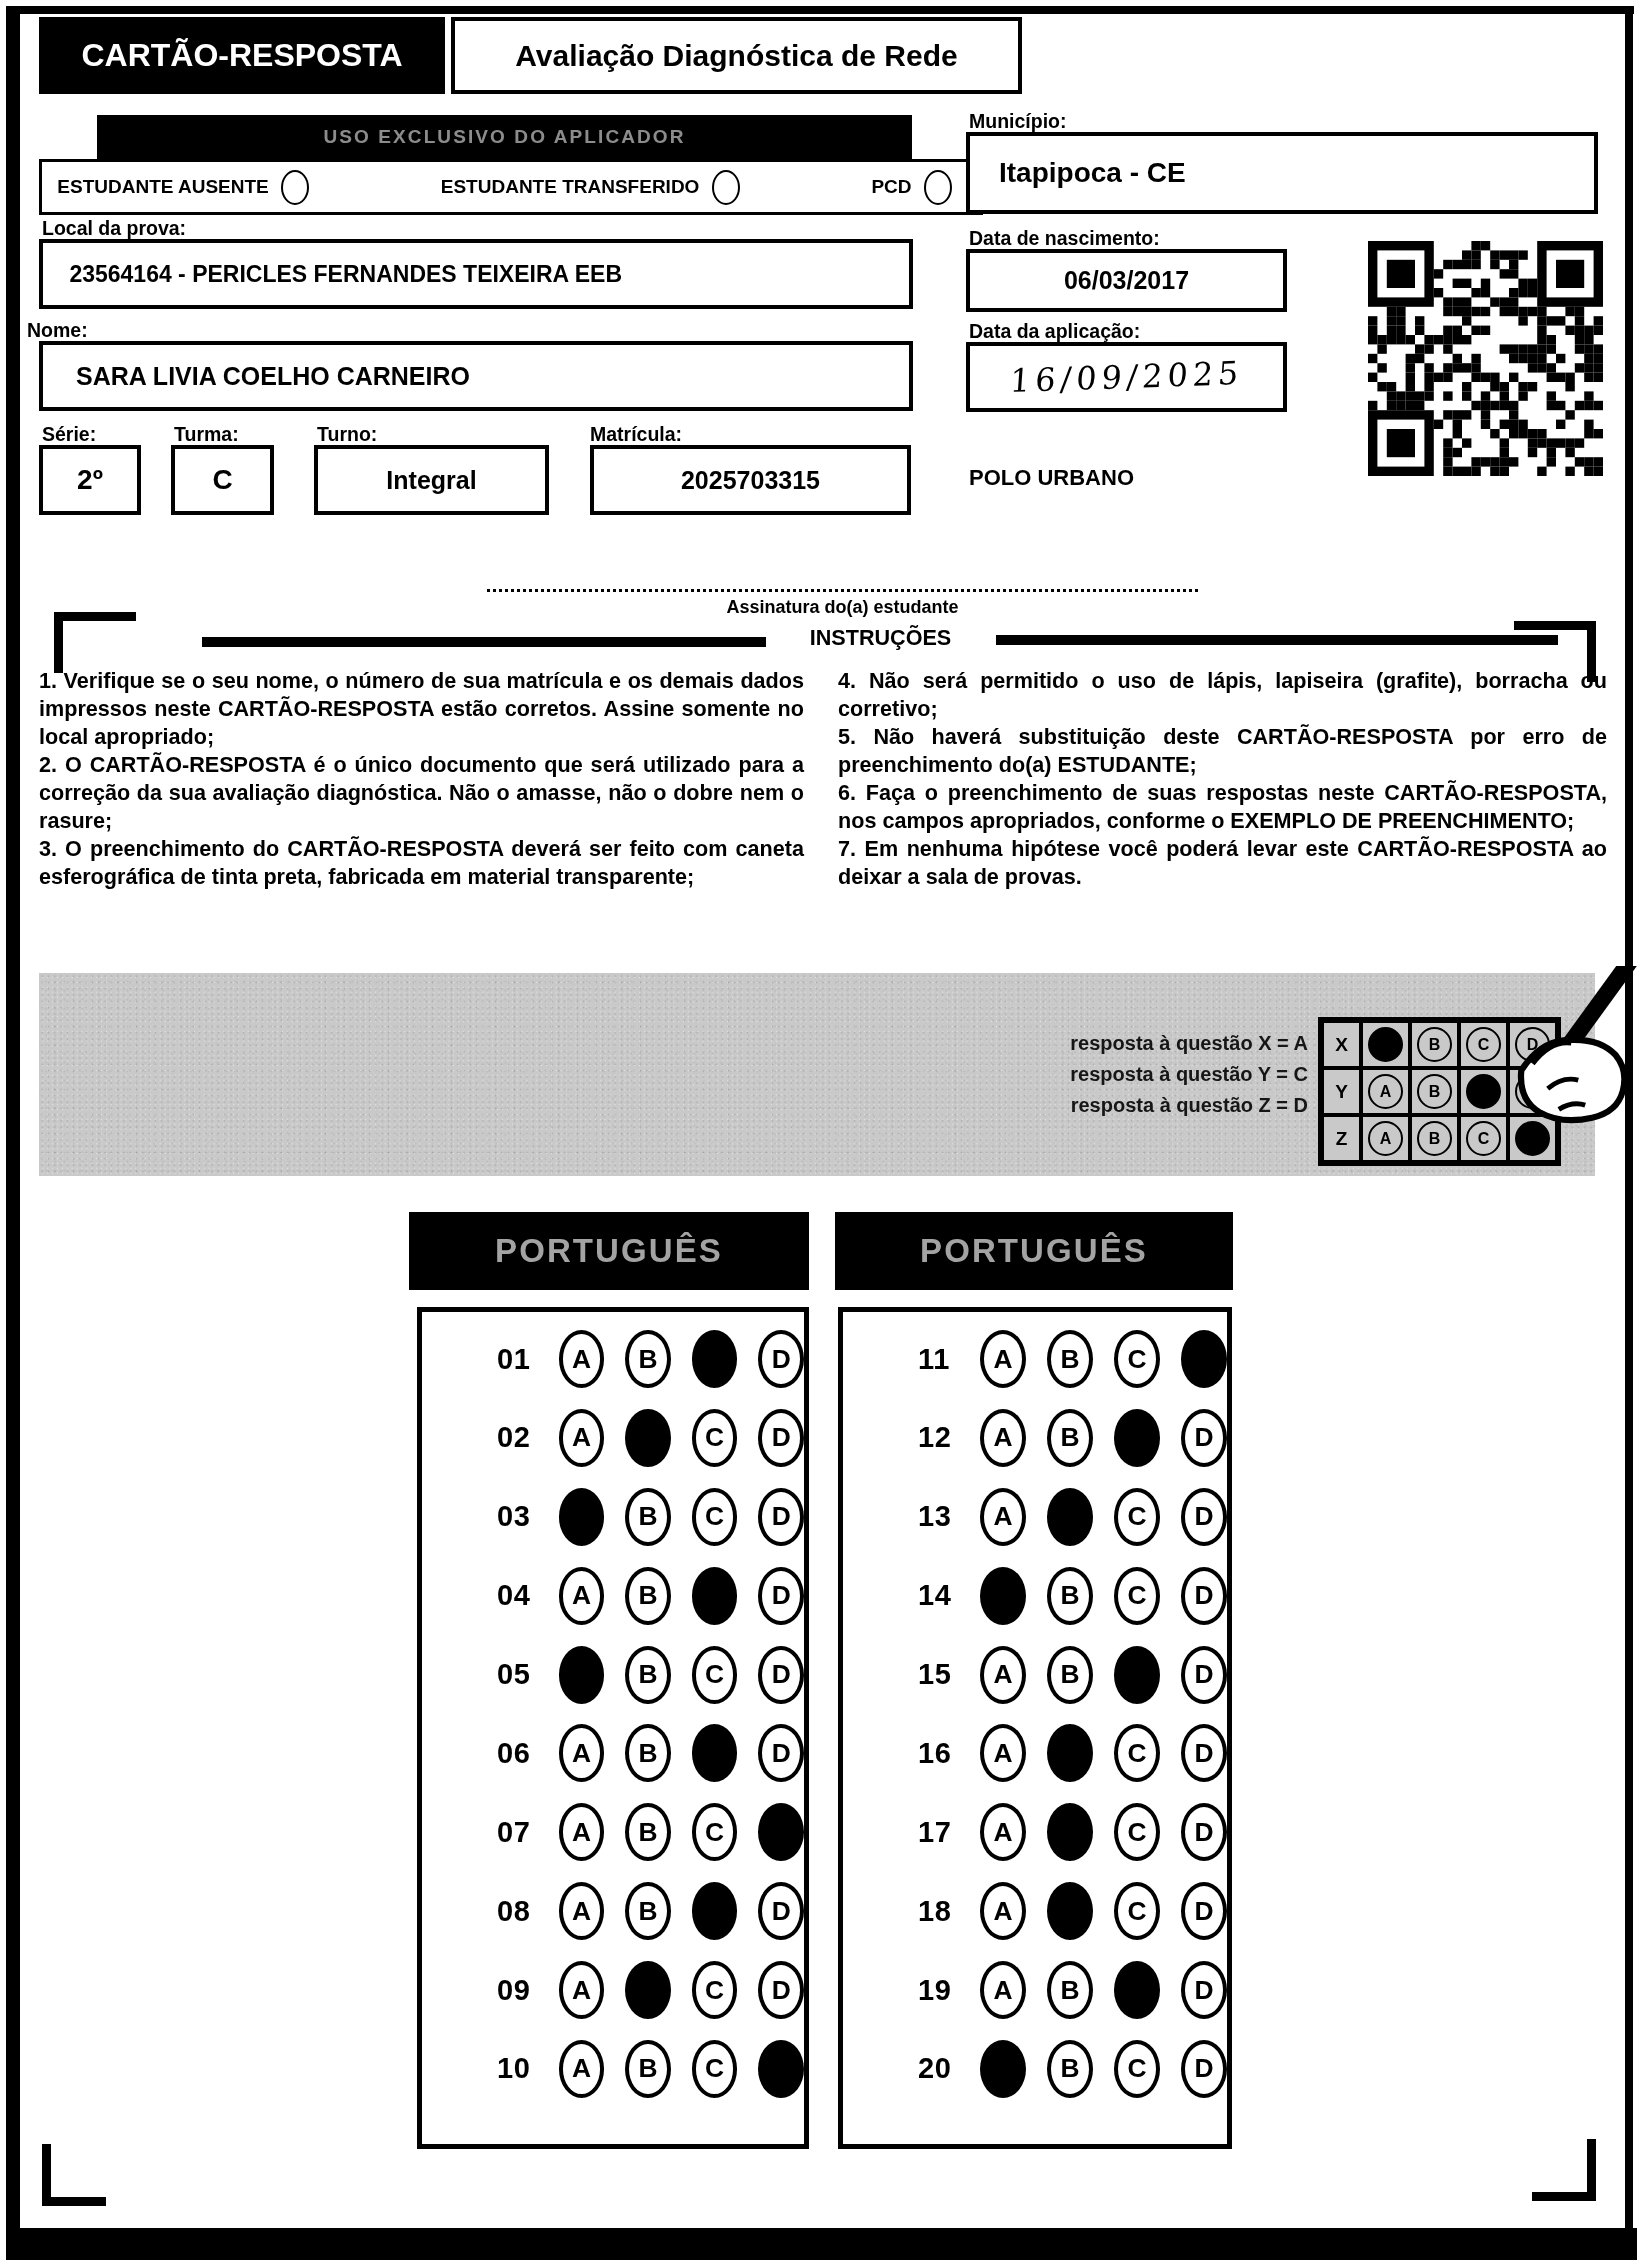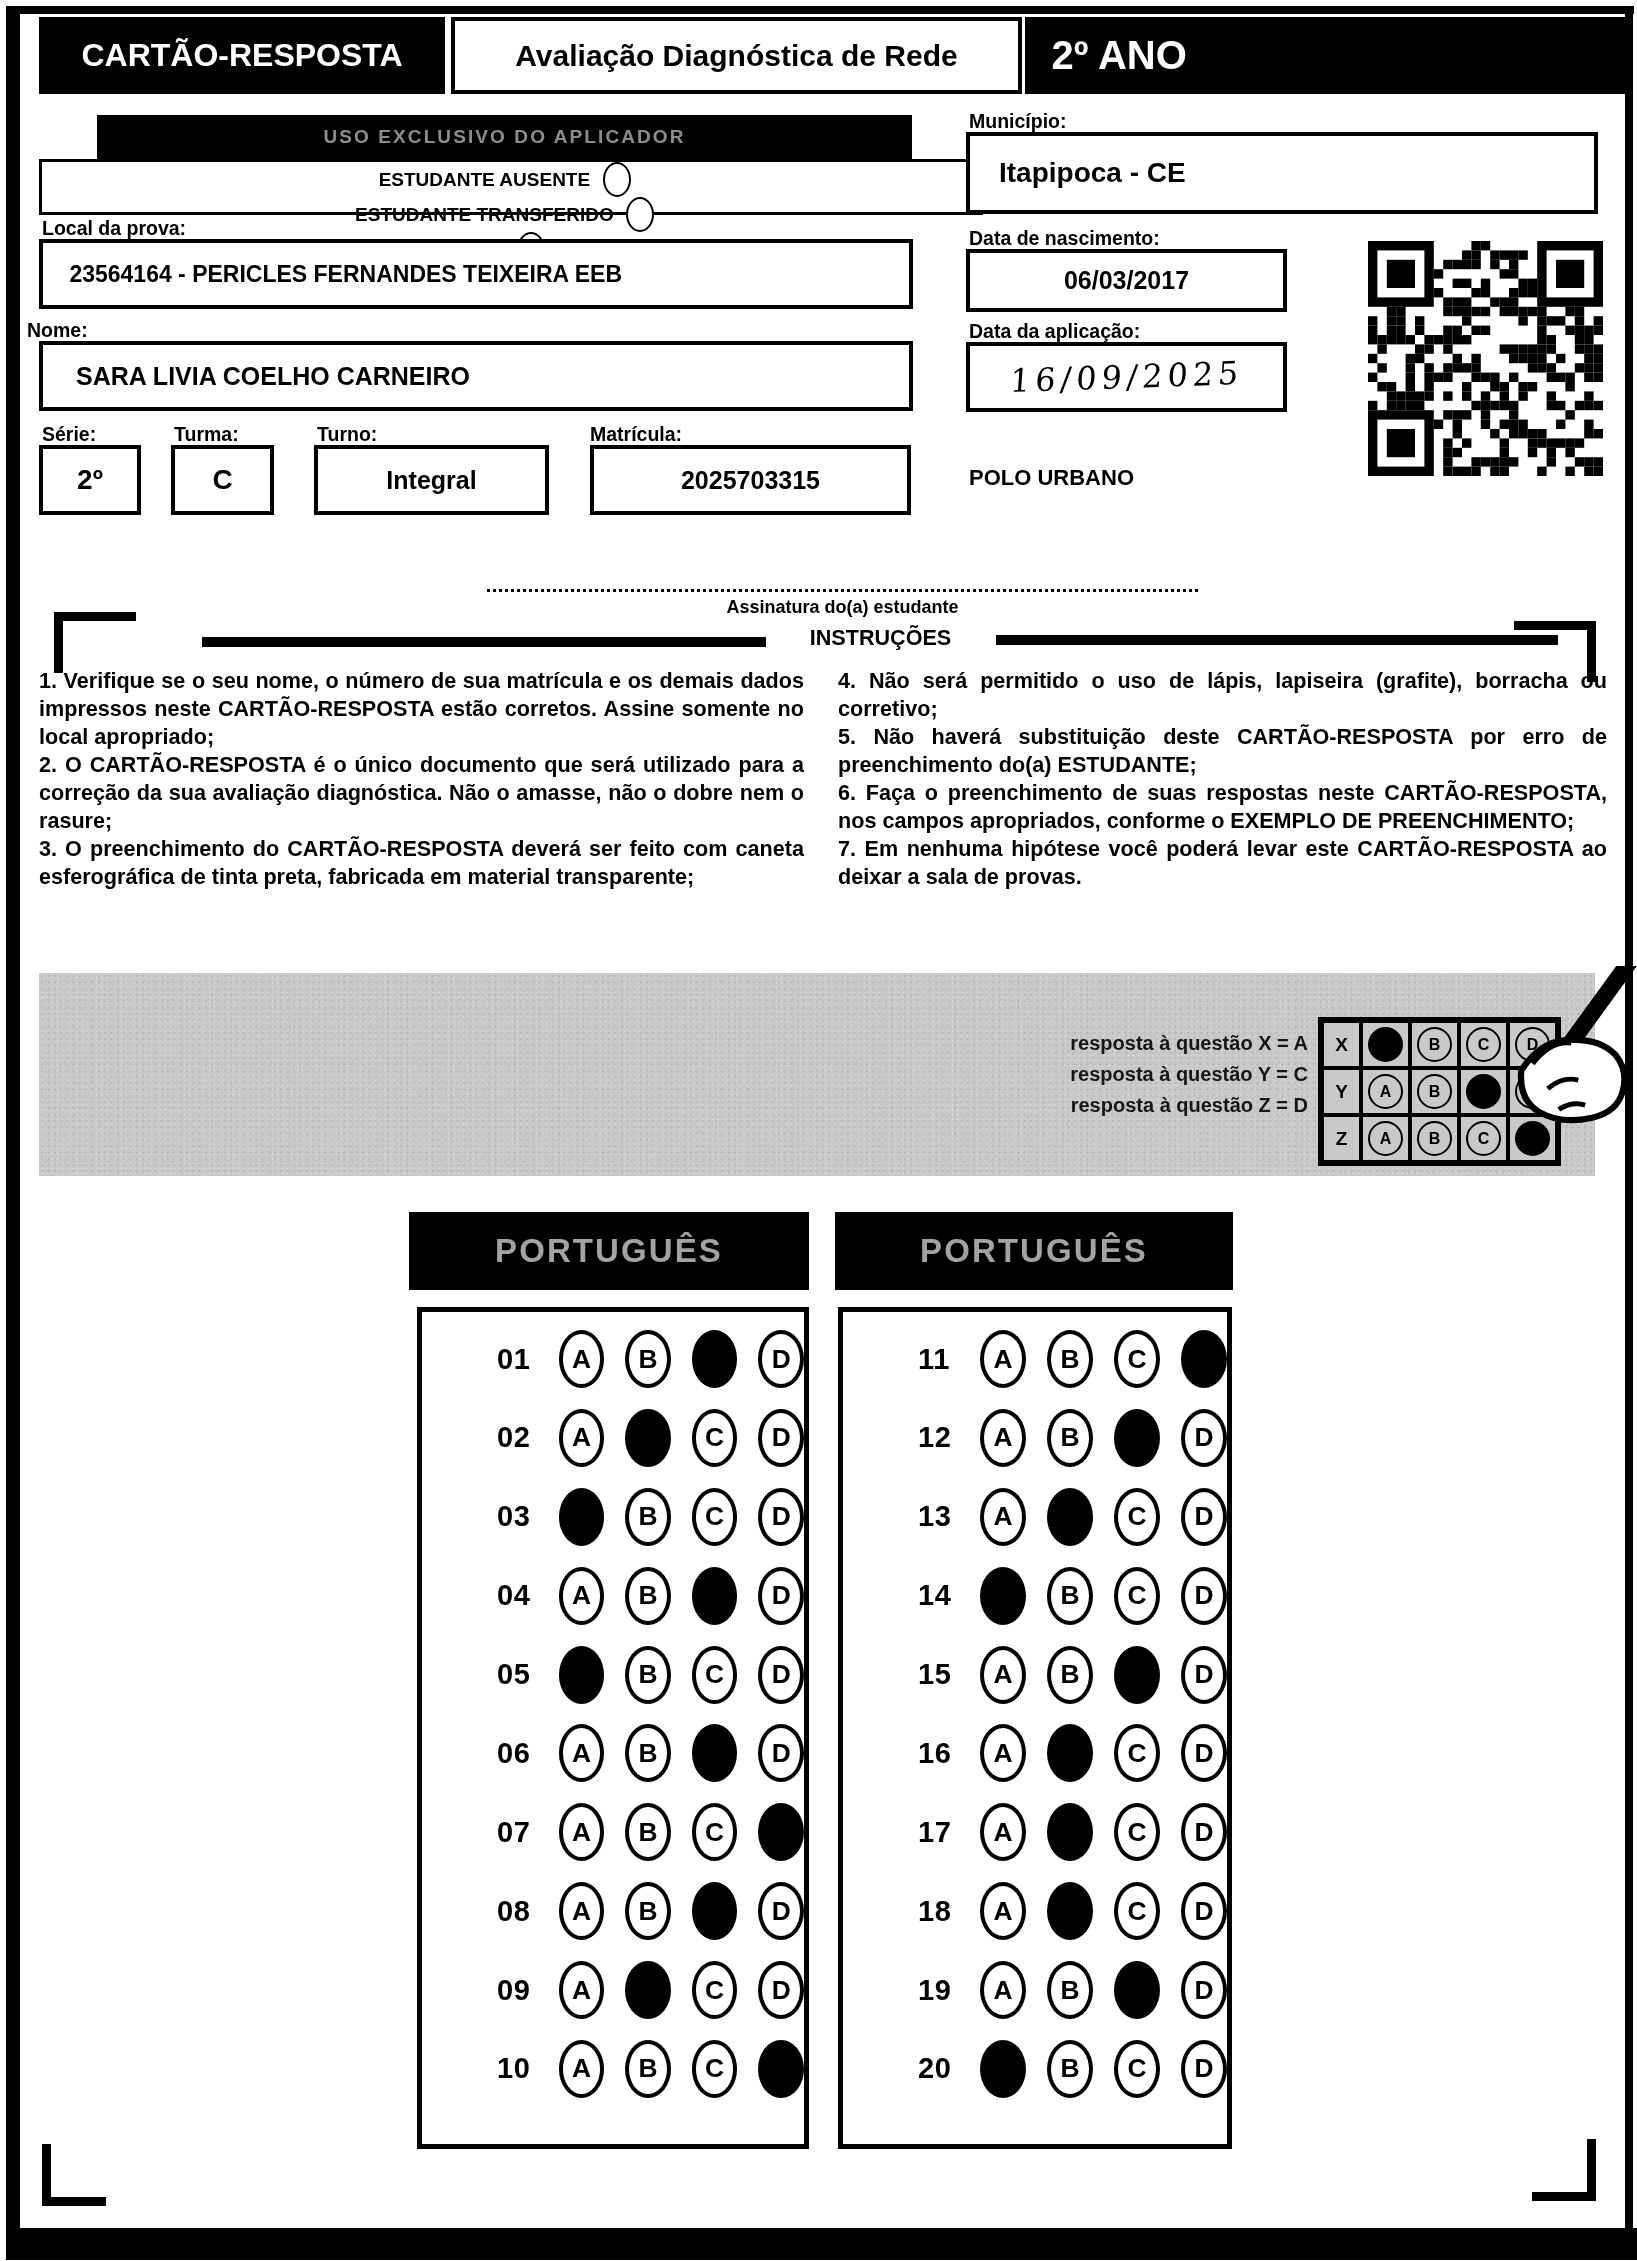--- a/index.html
+++ b/index.html
@@ -21,21 +21,21 @@
             font-size:30px;font-weight:bold;color:#000;}
   .hdr-grade{left:1025px;top:17.4px;width:603px;height:77px;justify-content:flex-start;
              padding-left:26.4px;box-sizing:border-box;font-size:40px;font-weight:bold;}
 
   
   .uso-bar{left:97px;top:115px;width:815px;height:44px;background:#000;display:flex;
            align-items:center;justify-content:center;}
   .uso-bar span{color:rgba(255,255,255,.55);font-weight:bold;font-size:19px;letter-spacing:2.1px;}
   .opt-box{left:39px;top:159px;width:944px;height:56px;border:3.5px solid #000;box-sizing:border-box;
            background:#fff;display:flex;align-items:center;justify-content:space-between;
-           padding:0 28px 0 15.3px;flex-direction:column;}
+           padding:0 28px 0 15.3px;}
   .opt-group{display:flex;align-items:center;gap:12.5px;font-size:19px;font-weight:bold;}
   .oval{width:24px;height:31px;border:2.8px solid #000;border-radius:50%;background:#fff;}
 
   .lbl{font-weight:bold;font-size:19.5px;}
   .fbox{border:4.2px solid #000;box-sizing:border-box;background:#fff;display:flex;align-items:center;
         font-weight:bold;}
 
   .local-lbl{left:42px;top:217px;}
   .local-box{left:39px;top:239px;width:874px;height:70px;font-size:23px;padding-left:26.4px;}
   .nome-lbl{left:27px;top:319px;}
@@ -127,21 +127,20 @@
 
 <div id="page">
 
   <div class="abs frame-left"></div>
   <div class="abs frame-top"></div>
   <div class="abs frame-right"></div>
   <div class="abs frame-bottom"></div>
 
   <div class="abs hdr-black hdr-card">CARTÃO-RESPOSTA</div>
   <div class="abs hdr-exam">Avaliação Diagnóstica de Rede</div>
-  <div class="abs hdr-black hdr-grade">2º ANO</div>
 
   <div class="abs uso-bar">
     <span>USO EXCLUSIVO DO APLICADOR</span>
   </div>
   <div class="abs opt-box">
     <div class="opt-group">
       <span>ESTUDANTE AUSENTE</span>
       <span class="oval"></span>
     </div>
     <div class="opt-group">

